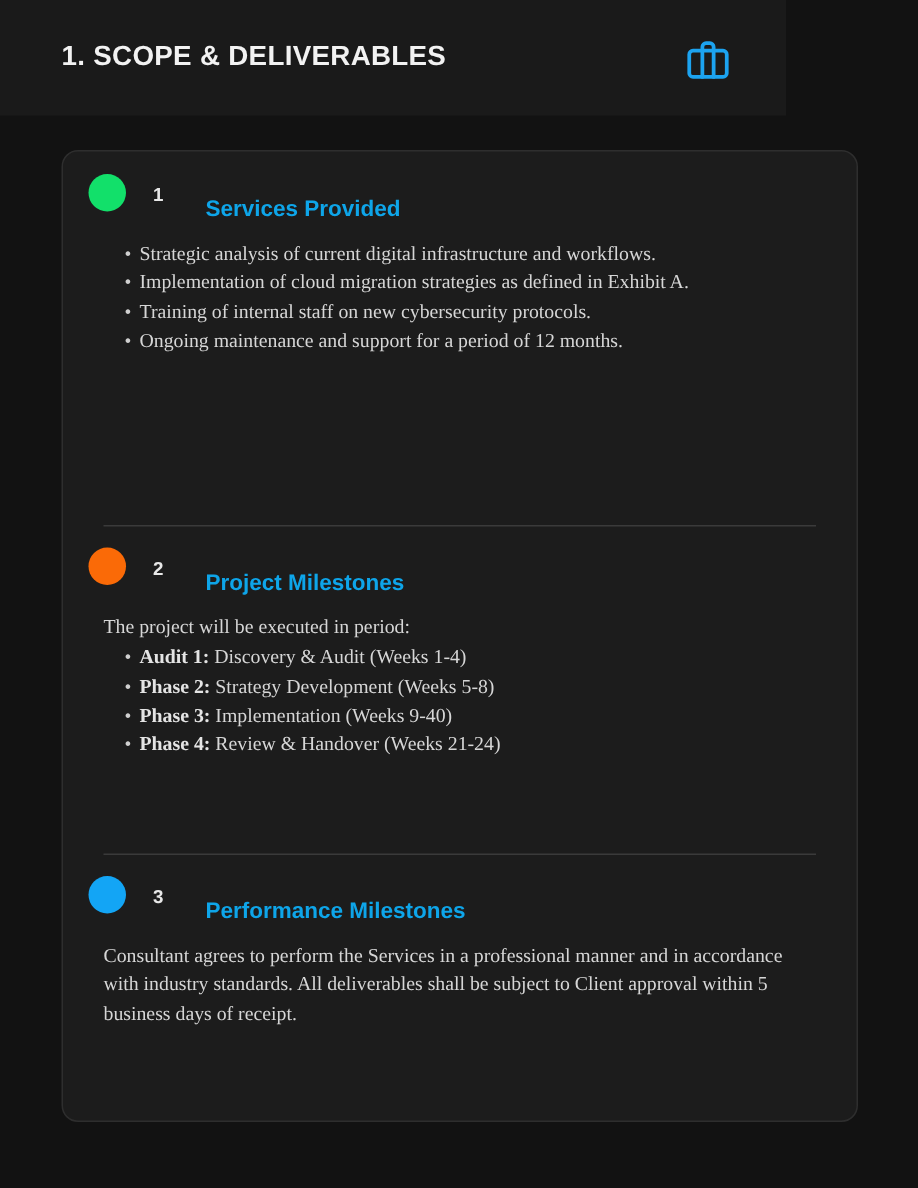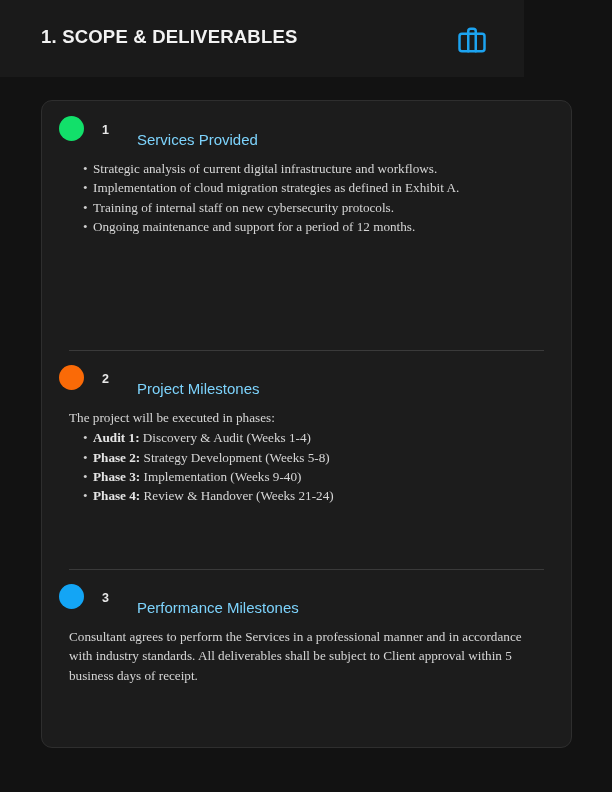--- a/index.html
+++ b/index.html
@@ -95,22 +95,22 @@
     top: 22px;
     font-size: 12.5px;
     font-weight: bold;
     color: #e8e8e8;
   }
   .sec-title {
     position: absolute;
     left: 95px;
     top: 30px;
     font-size: 15px;
-    font-weight: normal;
-    color: #7dd3fc;
+    font-weight: bold;
+    color: #0ea5e9;
     white-space: nowrap;
   }
 
   
   .sec-body {
     position: absolute;
     left: 27px;
     top: 58px;
     width: 478px;
     font-family: "Liberation Serif", serif;
@@ -181,21 +181,21 @@
   </div>
 
   <div class="section section-2">
     <div class="divider"></div>
     <div class="sec-head">
       <span class="dot" style="background:#fa6a07"></span>
       <span class="sec-num">2</span>
       <span class="sec-title">Project Milestones</span>
     </div>
     <div class="sec-body">
-      <p class="lead">The project will be executed in phases:</p>
+      <p class="lead">The project will be executed in period:</p>
       <ul class="bullets">
         <li><span class="b-label">Audit 1:</span> <span>Discovery &amp; Audit (Weeks 1-4)</span></li>
         <li><span class="b-label">Phase 2:</span> <span>Strategy Development (Weeks 5-8)</span></li>
         <li><span class="b-label">Phase 3:</span> <span>Implementation (Weeks 9-40)</span></li>
         <li><span class="b-label">Phase 4:</span> <span>Review &amp; Handover (Weeks 21-24)</span></li>
       </ul>
     </div>
   </div>
 
   <div class="section section-3">

